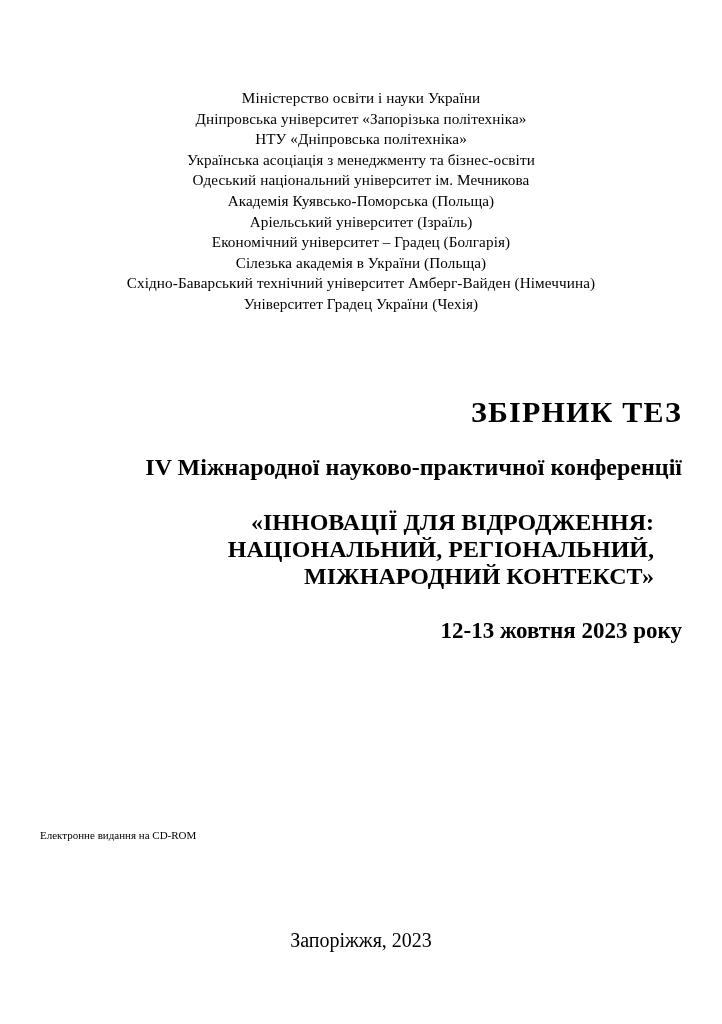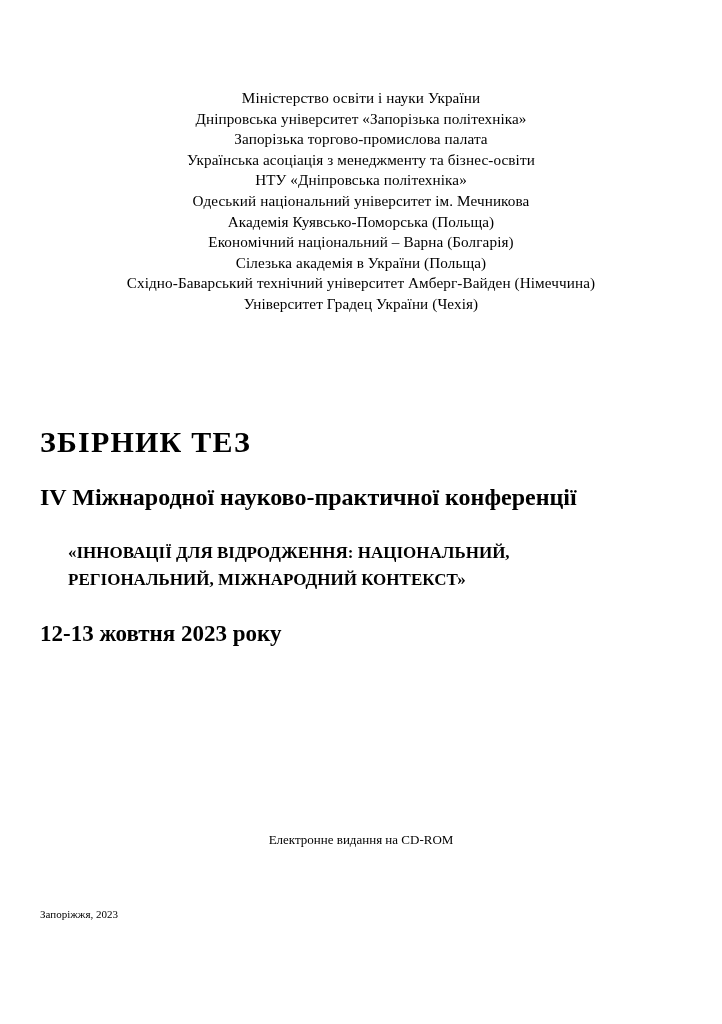--- a/index.html
+++ b/index.html
@@ -29,74 +29,73 @@
     text-align: center;
   }
   .org-line {
     font-size: 15.2px;
     line-height: 20.6px;
     letter-spacing: 0.1px;
     white-space: nowrap;
   }
   .title-block {
     width: 100%;
-    text-align: left;
-    margin-top: 110px;
+    text-align: right;
+    margin-top: 80px;
   }
   .main-title {
     font-size: 30px;
     font-weight: bold;
     letter-spacing: 1.2px;
     line-height: 34px;
   }
   .subtitle {
     font-size: 24px;
     font-weight: bold;
     margin-top: 27px;
     line-height: 23px;
   }
   .conf-name {
-    font-size: 17px;
+    font-size: 24px;
     font-weight: bold;
     margin-top: 30px;
     line-height: 27px;
     padding: 0 28px;
   }
   .conf-dates {
     font-size: 23px;
     font-weight: bold;
     margin-top: 28px;
   }
   .edition {
     width: 100%;
-    text-align: center;
-    font-size: 13px;
+    font-size: 11px;
     margin-top: 185px;
   }
   .place-year {
     width: 100%;
-    text-align: left;
-    font-size: 11px;
-    margin-top: 60px;
+    text-align: center;
+    font-size: 20px;
+    margin-top: 88px;
   }
 </style>
 </head>
 <body>
 
 <div class="page">
 
   <div class="org-block">
     <div class="org-line">Міністерство освіти і науки України</div>
     <div class="org-line">Дніпровська університет «Запорізька політехніка»</div>
-    <div class="org-line">Запорізька торгово-промислова палата</div>
+    <div class="org-line">НТУ «Дніпровська політехніка»</div>
     <div class="org-line">Українська асоціація з менеджменту та бізнес-освіти</div>
-    <div class="org-line">НТУ «Дніпровська політехніка»</div>
     <div class="org-line">Одеський національний університет ім. Мечникова</div>
     <div class="org-line">Академія Куявсько-Поморська (Польща)</div>
-    <div class="org-line">Економічний національний – Варна (Болгарія)</div>
+    <div class="org-line">Аріельський університет (Ізраїль)</div>
+    <div class="org-line">Економічний університет – Градец (Болгарія)</div>
     <div class="org-line">Сілезька академія в України (Польща)</div>
     <div class="org-line">Східно-Баварський технічний університет Амберг-Вайден (Німеччина)</div>
     <div class="org-line">Університет Градец України (Чехія)</div>
   </div>
 
   <div class="title-block">
     <div class="main-title">ЗБІРНИК ТЕЗ</div>
     <div class="subtitle">IV Міжнародної науково-практичної конференції</div>
     <div class="conf-name">«ІННОВАЦІЇ ДЛЯ ВІДРОДЖЕННЯ: НАЦІОНАЛЬНИЙ, РЕГІОНАЛЬНИЙ, МІЖНАРОДНИЙ КОНТЕКСТ»</div>
     <div class="conf-dates">12-13 жовтня 2023 року</div>

